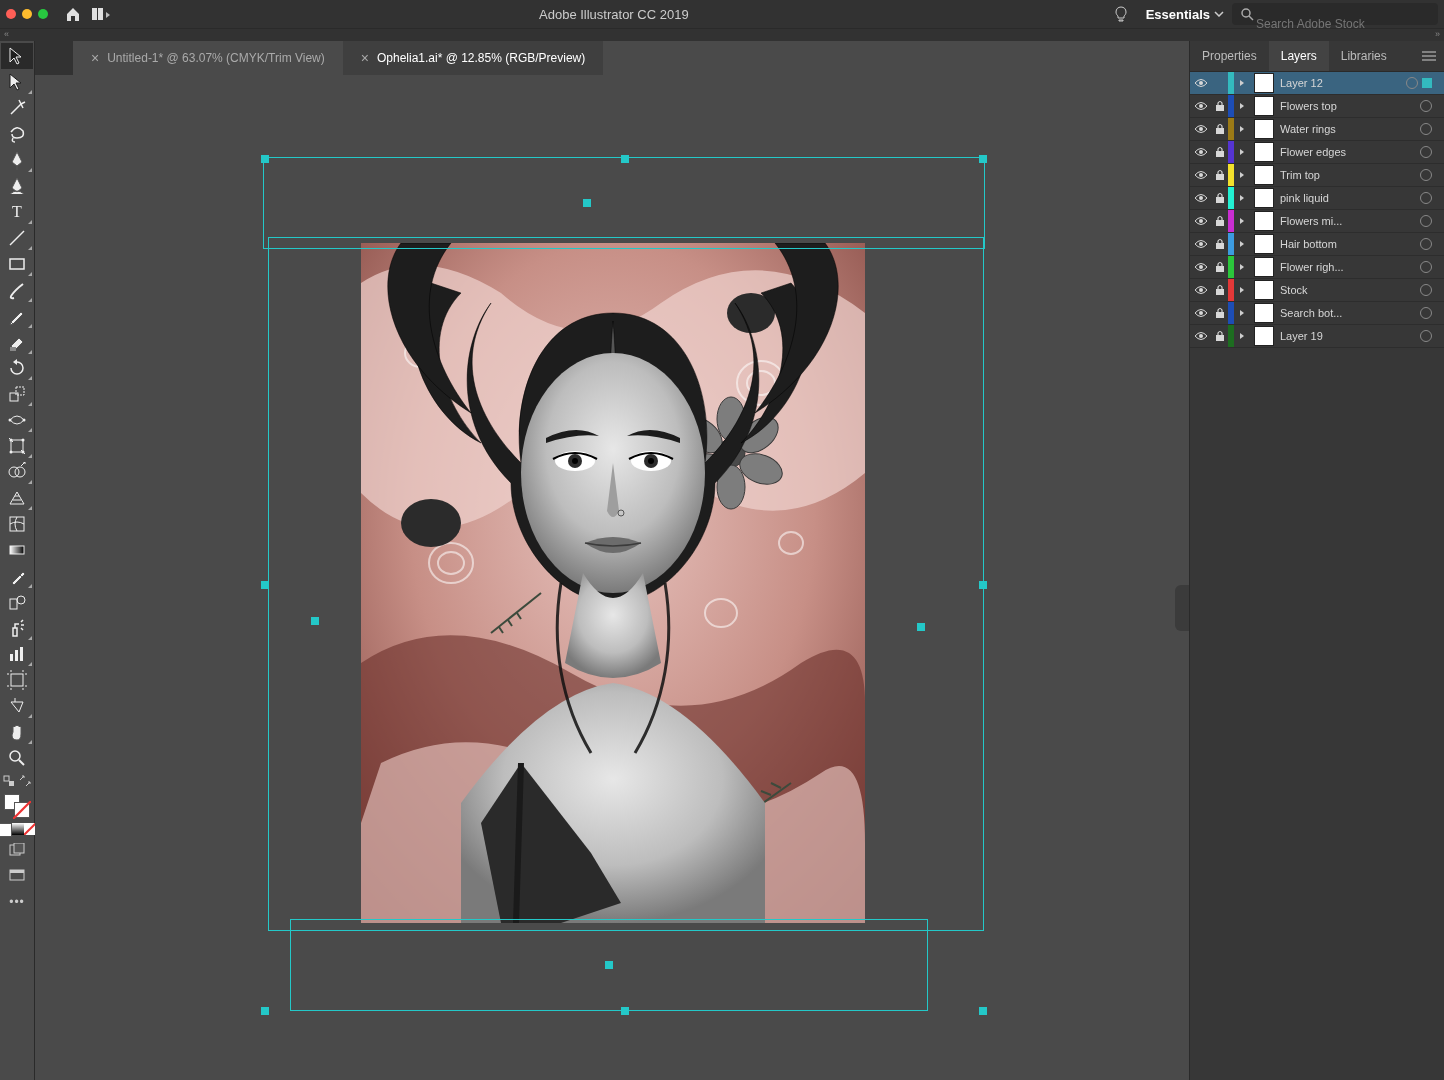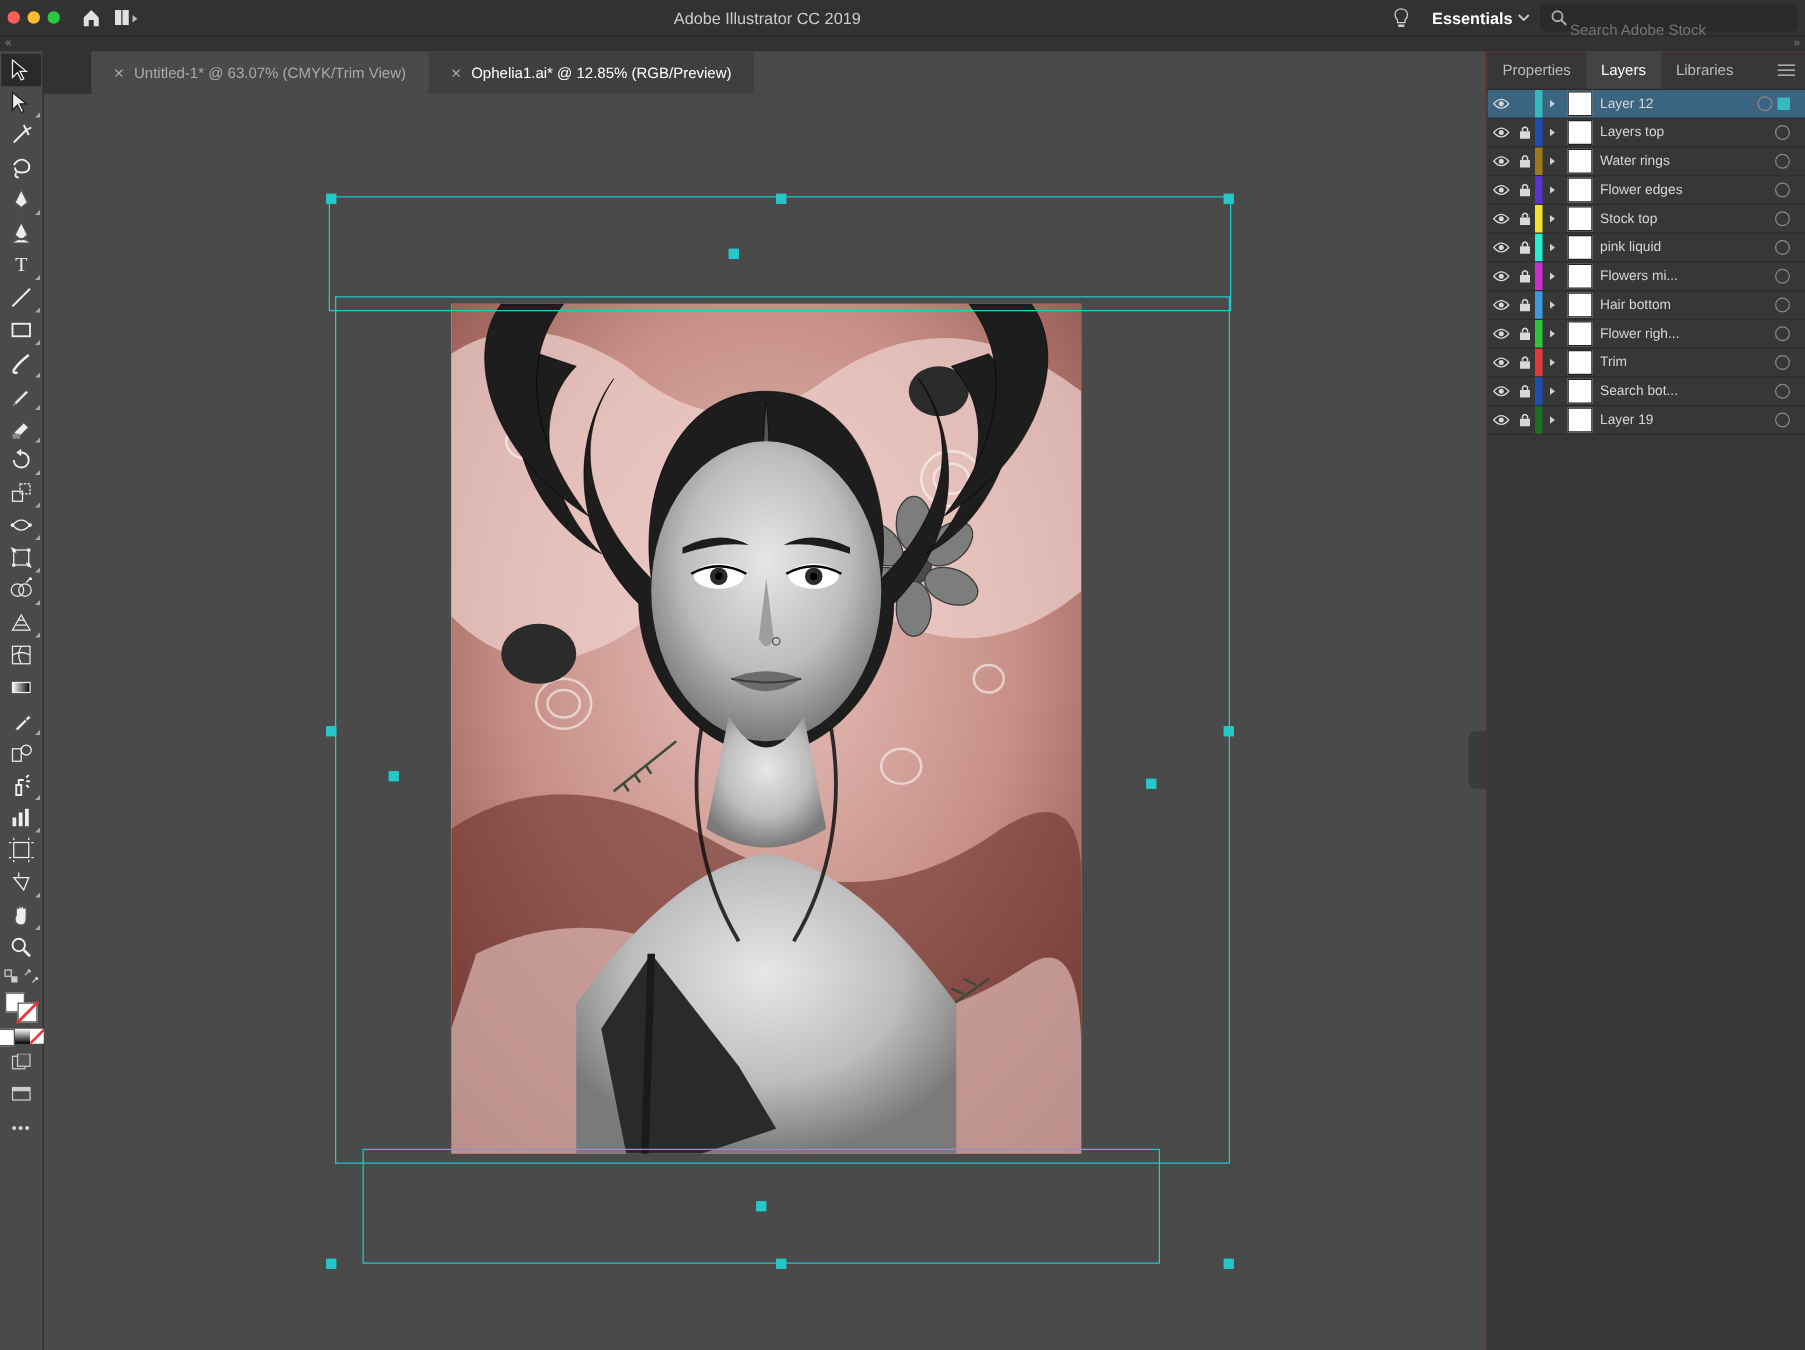--- a/index.html
+++ b/index.html
@@ -549,21 +549,21 @@
                 <path d="M3 5 L3 3 Q5 0 7 3 L7 5" fill="none" stroke="#d8d8d8" stroke-width="1.2"></path>
               </svg>
             </span>
             <span class="color" style="background:#1d4db5"></span>
             <span class="expand">
               <svg width="8" height="8" viewBox="0 0 8 8">
                 <path d="M2 1 L6 4 L2 7 Z" fill="#cfcfcf"></path>
               </svg>
             </span>
             <span class="thumb"></span>
-            <span class="name">Layers top</span>
+            <span class="name">Flowers top</span>
             <span class="target"></span>
           </div>
           <div class="layer">
             <span class="vis">
               <svg width="14" height="10" viewBox="0 0 14 10">
                 <path d="M1 5 Q7 -2 13 5 Q7 12 1 5 Z" fill="none" stroke="#d8d8d8" stroke-width="1"></path>
                 <circle cx="7" cy="5" r="2" fill="#d8d8d8"></circle>
               </svg>
             </span>
             <span class="lock">
@@ -618,21 +618,21 @@
                 <path d="M3 5 L3 3 Q5 0 7 3 L7 5" fill="none" stroke="#d8d8d8" stroke-width="1.2"></path>
               </svg>
             </span>
             <span class="color" style="background:#f3e02c"></span>
             <span class="expand">
               <svg width="8" height="8" viewBox="0 0 8 8">
                 <path d="M2 1 L6 4 L2 7 Z" fill="#cfcfcf"></path>
               </svg>
             </span>
             <span class="thumb"></span>
-            <span class="name">Stock top</span>
+            <span class="name">Trim top</span>
             <span class="target"></span>
           </div>
           <div class="layer">
             <span class="vis">
               <svg width="14" height="10" viewBox="0 0 14 10">
                 <path d="M1 5 Q7 -2 13 5 Q7 12 1 5 Z" fill="none" stroke="#d8d8d8" stroke-width="1"></path>
                 <circle cx="7" cy="5" r="2" fill="#d8d8d8"></circle>
               </svg>
             </span>
             <span class="lock">
@@ -733,21 +733,21 @@
                 <path d="M3 5 L3 3 Q5 0 7 3 L7 5" fill="none" stroke="#d8d8d8" stroke-width="1.2"></path>
               </svg>
             </span>
             <span class="color" style="background:#e33838"></span>
             <span class="expand">
               <svg width="8" height="8" viewBox="0 0 8 8">
                 <path d="M2 1 L6 4 L2 7 Z" fill="#cfcfcf"></path>
               </svg>
             </span>
             <span class="thumb"></span>
-            <span class="name">Trim</span>
+            <span class="name">Stock</span>
             <span class="target"></span>
           </div>
           <div class="layer">
             <span class="vis">
               <svg width="14" height="10" viewBox="0 0 14 10">
                 <path d="M1 5 Q7 -2 13 5 Q7 12 1 5 Z" fill="none" stroke="#d8d8d8" stroke-width="1"></path>
                 <circle cx="7" cy="5" r="2" fill="#d8d8d8"></circle>
               </svg>
             </span>
             <span class="lock">

